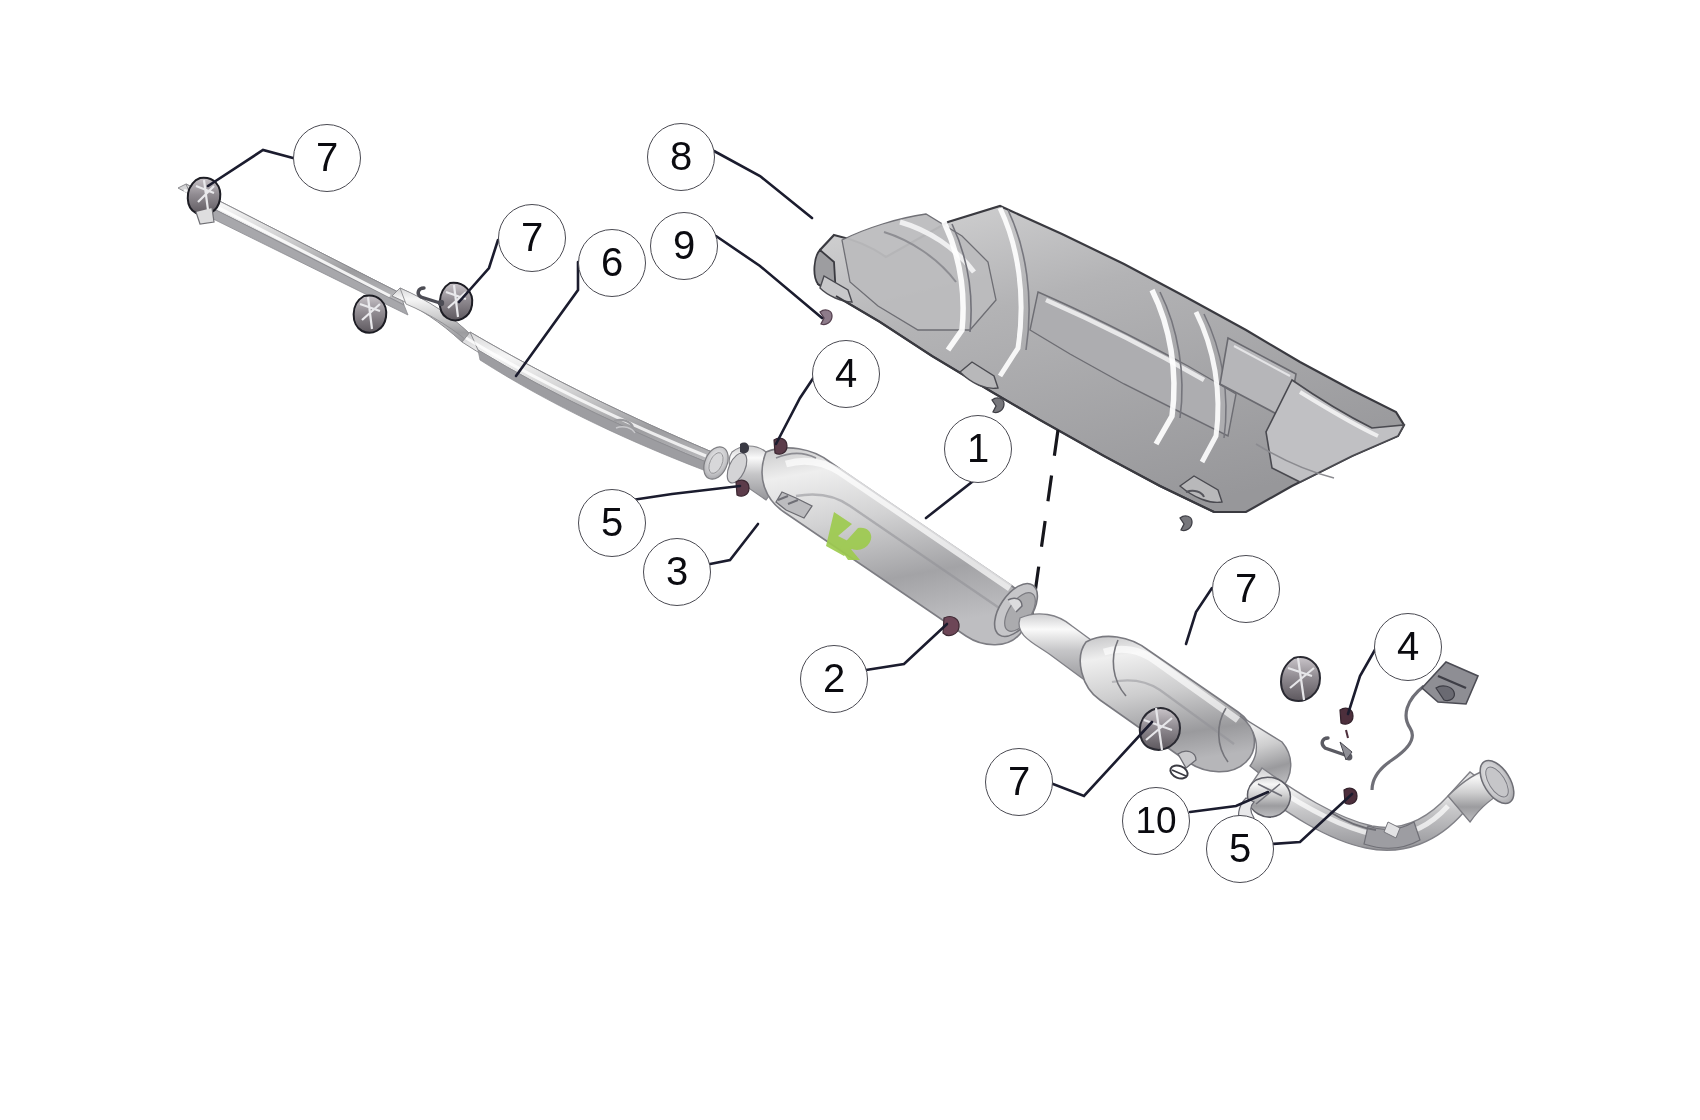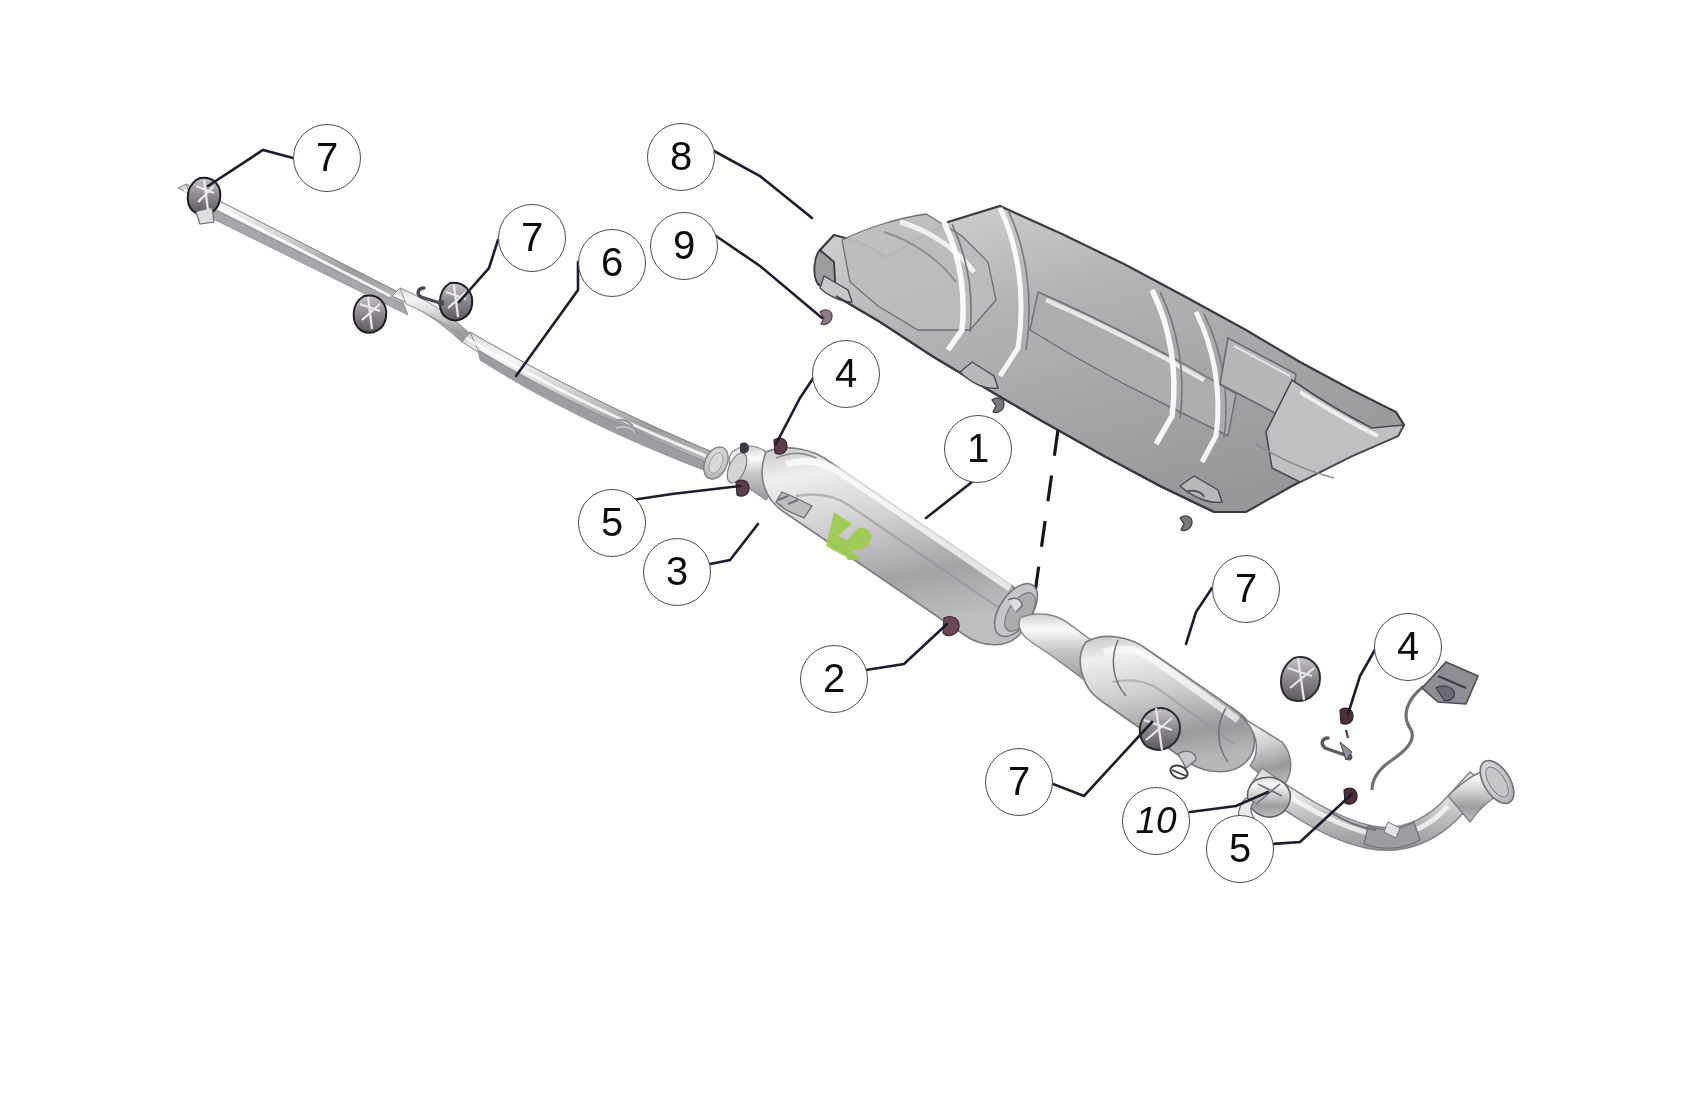--- a/index.html
+++ b/index.html
@@ -363,20 +363,20 @@
   </div>
   <div class="callout" style="left:1212px; top:555px; width:68px; height:68px; font-size:40px;">
     <span>7</span>
   </div>
   <div class="callout" style="left:1374px; top:613px; width:68px; height:68px; font-size:40px;">
     <span>4</span>
   </div>
   <div class="callout" style="left:985px; top:748px; width:68px; height:68px; font-size:40px;">
     <span>7</span>
   </div>
-  <div class="callout" style="left:1122px; top:787px; width:68px; height:68px; font-size:37px;font-style:italic;">
+  <div class="callout" style="left:1122px; top:787px; width:68px; height:68px; font-size:37px;">
     <span>10</span>
   </div>
   <div class="callout" style="left:1206px; top:815px; width:68px; height:68px; font-size:40px;">
     <span>5</span>
   </div>
 
 </div>
 
 </body></html>

